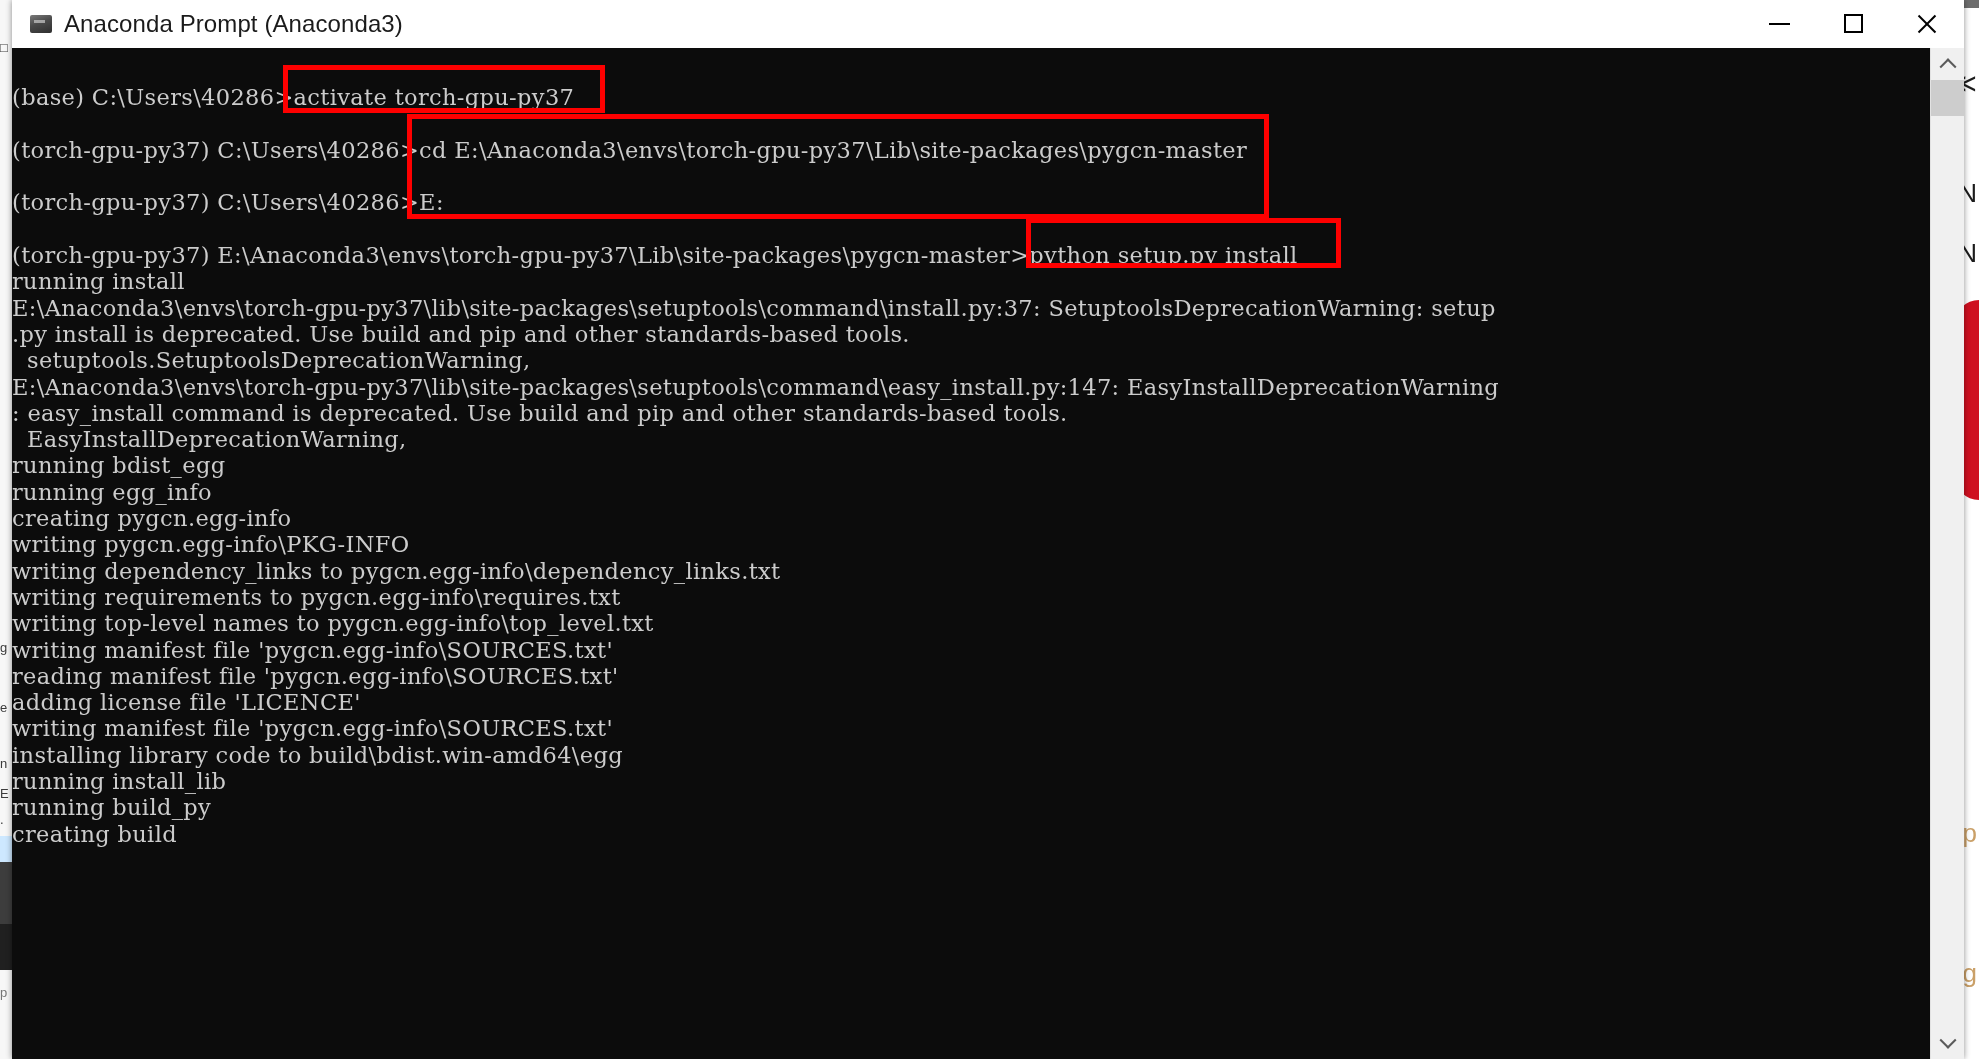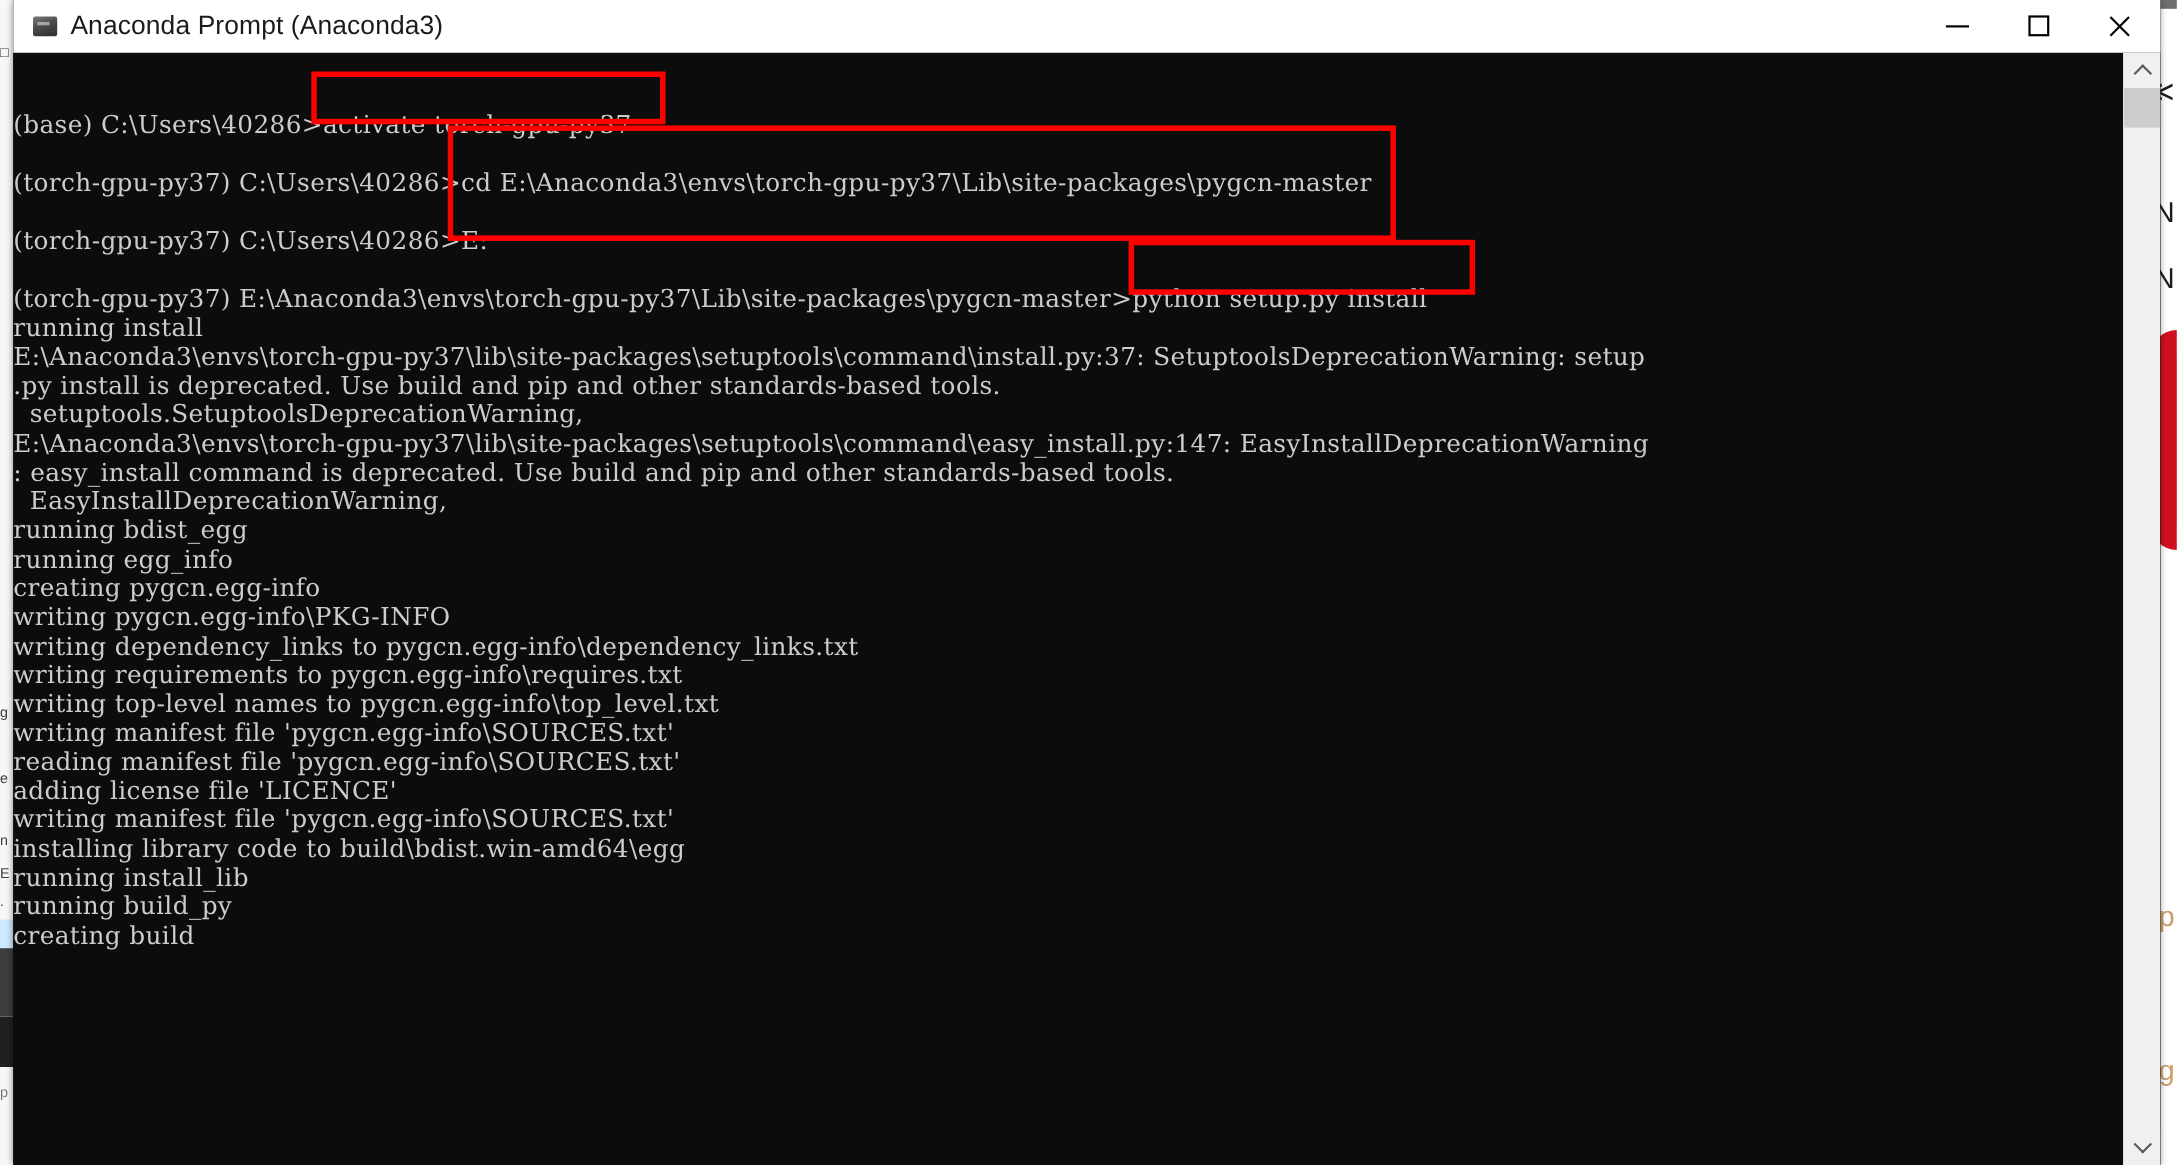--- a/index.html
+++ b/index.html
@@ -197,21 +197,21 @@
   }
   .console-text-area {
     position: relative;
     flex: 1 1 auto;
     overflow: hidden;
     padding: 0;
   }
   .console-text {
     position: absolute;
     left: 0;
-    top: 27px;
+    top: 10px;
     width: 100%;
     color: #cccccc;
     font-family: "DejaVu Serif", "Liberation Serif", serif;
     font-size: 22.5px;
     line-height: 26.3px;
     white-space: pre;
     letter-spacing: 0.35px;
     font-weight: 400;
   }
   .console-text .line { display: block; height: 26.3px; }

